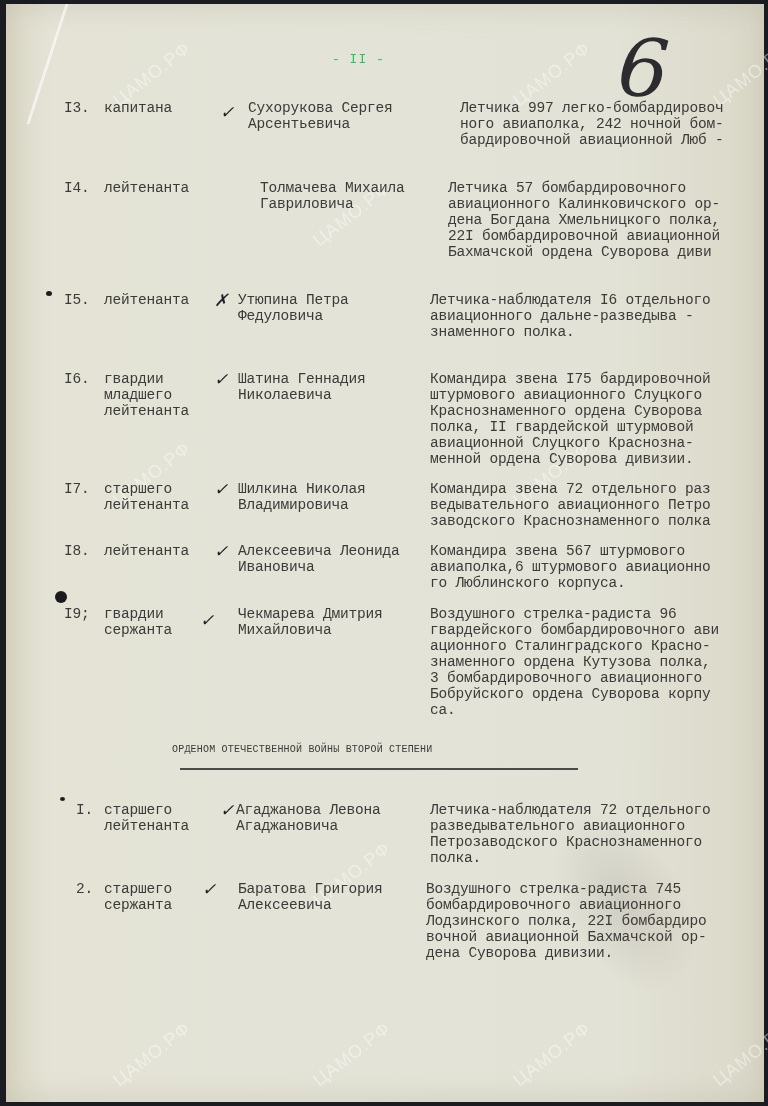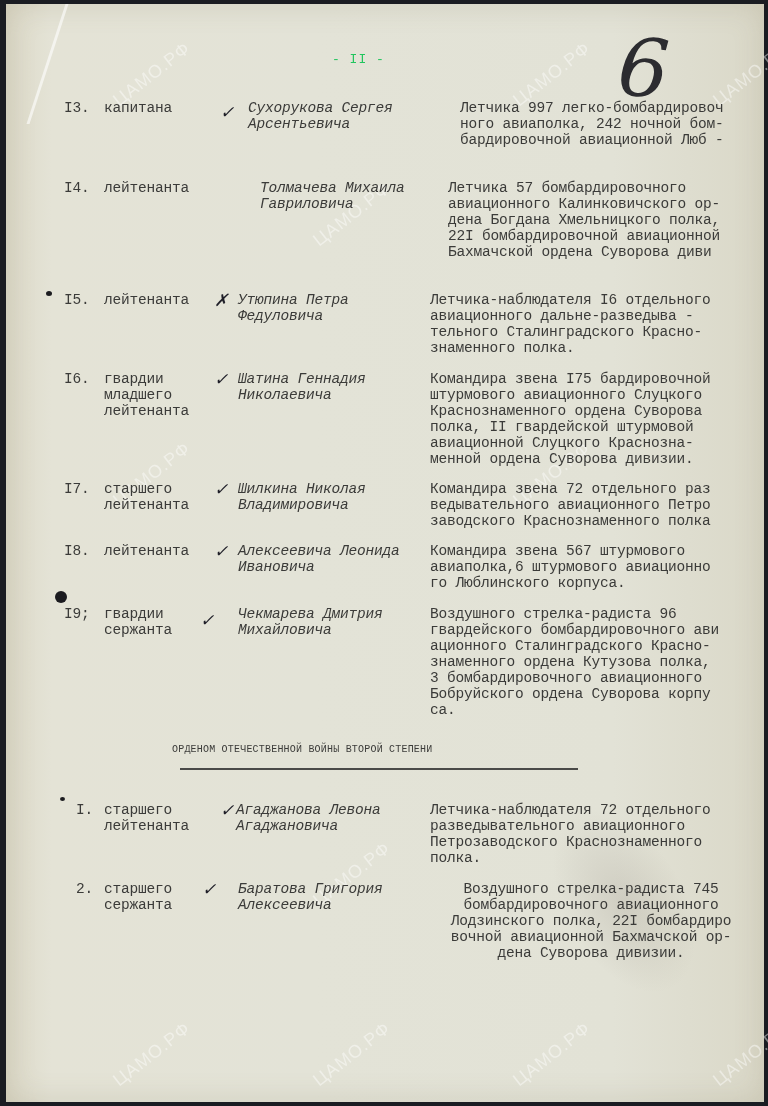--- a/index.html
+++ b/index.html
@@ -36,21 +36,21 @@
   .num, .rank, .mark, .name, .desc {
     position: absolute; font-size: 14.5px; line-height: 16px; color: #3b3b39; white-space: pre;
     letter-spacing: -0.2px;
   }
   .num { left: 64px; width: 36px; }
   .rank { left: 104px; width: 120px; }
   .mark {
     left: 214px; width: 28px; font-family: "DejaVu Serif", serif; font-style: italic;
     font-size: 17px; color: #1f1f28;
   }
-  .name { left: 238px; width: 185px; font-style: italic; }
+  .name { left: 238px; width: 185px; }
   .desc { left: 430px; width: 330px; }
   .section-title {
     position: absolute; left: 172px; top: 744px; font-size: 10px; color: #3b3b39; letter-spacing: 0.2px;
   }
   .section-rule {
     position: absolute; left: 180px; top: 768px; width: 398px; height: 2px; background: #4a4a48;
   }
   .blot { position: absolute; background: #1b1b1f; border-radius: 50%; }
 </style>
 </head>
@@ -92,21 +92,21 @@
   <div class="rank"><div>лейтенанта</div></div>
   <div class="name" style="left:240px;margin-left:20px;"><div>Толмачева Михаила</div><div>Гавриловича</div></div>
   <div class="desc" style="left:432px;margin-left:16px;"><div>Летчика 57 бомбардировочного</div><div>авиационного Калинковичского ор-</div><div>дена Богдана Хмельницкого полка,</div><div>22I бомбардировочной авиационной</div><div>Бахмачской ордена Суворова диви</div></div>
 </div>
 
 <div class="entry" style="top:292px;">
   <div class="num">I5.</div>
   <div class="rank"><div>лейтенанта</div></div>
   <div class="mark">✗</div>
   <div class="name"><div>Утюпина Петра</div><div>Федуловича</div></div>
-  <div class="desc"><div>Летчика-наблюдателя I6 отдельного</div><div>авиационного дальне-разведыва -</div><div>тельного Сталинградского Красно-</div><div>знаменного полка.</div></div>
+  <div class="desc"><div>Летчика-наблюдателя I6 отдельного</div><div>авиационного дальне-разведыва -</div><div>знаменного полка.</div></div>
 </div>
 
 <div class="entry" style="top:371px;">
   <div class="num">I6.</div>
   <div class="rank"><div>гвардии</div><div>младшего</div><div>лейтенанта</div></div>
   <div class="mark">✓</div>
   <div class="name"><div>Шатина Геннадия</div><div>Николаевича</div></div>
   <div class="desc"><div>Командира звена I75 бардировочной</div><div>штурмового авиационного Слуцкого</div><div>Краснознаменного ордена Суворова</div><div>полка, II гвардейской штурмовой</div><div>авиационной Слуцкого Краснозна-</div><div>менной ордена Суворова дивизии.</div></div>
 </div>
 
@@ -143,14 +143,14 @@
   <div class="mark" style="left:220px;">✓</div>
   <div class="name" style="left:236px;"><div>Агаджанова Левона</div><div>Агаджановича</div></div>
   <div class="desc"><div>Летчика-наблюдателя 72 отдельного</div><div>разведывательного авиационного</div><div>Петрозаводского Краснознаменного</div><div>полка.</div></div>
 </div>
 
 <div class="entry" style="top:881px;">
   <div class="num" style="left:76px;">2.</div>
   <div class="rank"><div>старшего</div><div>сержанта</div></div>
   <div class="mark" style="left:202px;">✓</div>
   <div class="name"><div>Баратова Григория</div><div>Алексеевича</div></div>
-  <div class="desc" style="left:426px;text-align:center;"><div>Воздушного стрелка-радиста 745</div><div>бомбардировочного авиационного</div><div>Лодзинского полка, 22I бомбардиро</div><div>вочной авиационной Бахмачской ор-</div><div>дена Суворова дивизии.</div></div>
+  <div class="desc" style="left:426px;"><div>Воздушного стрелка-радиста 745</div><div>бомбардировочного авиационного</div><div>Лодзинского полка, 22I бомбардиро</div><div>вочной авиационной Бахмачской ор-</div><div>дена Суворова дивизии.</div></div>
 </div>
 
 </body></html>

